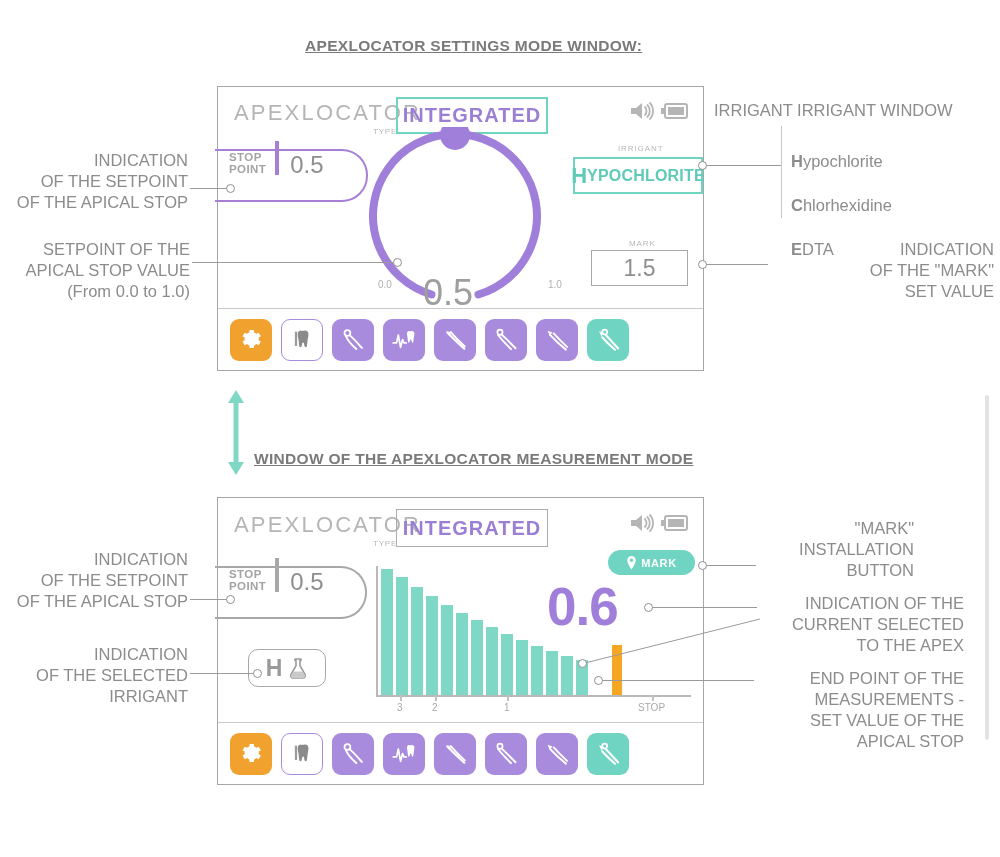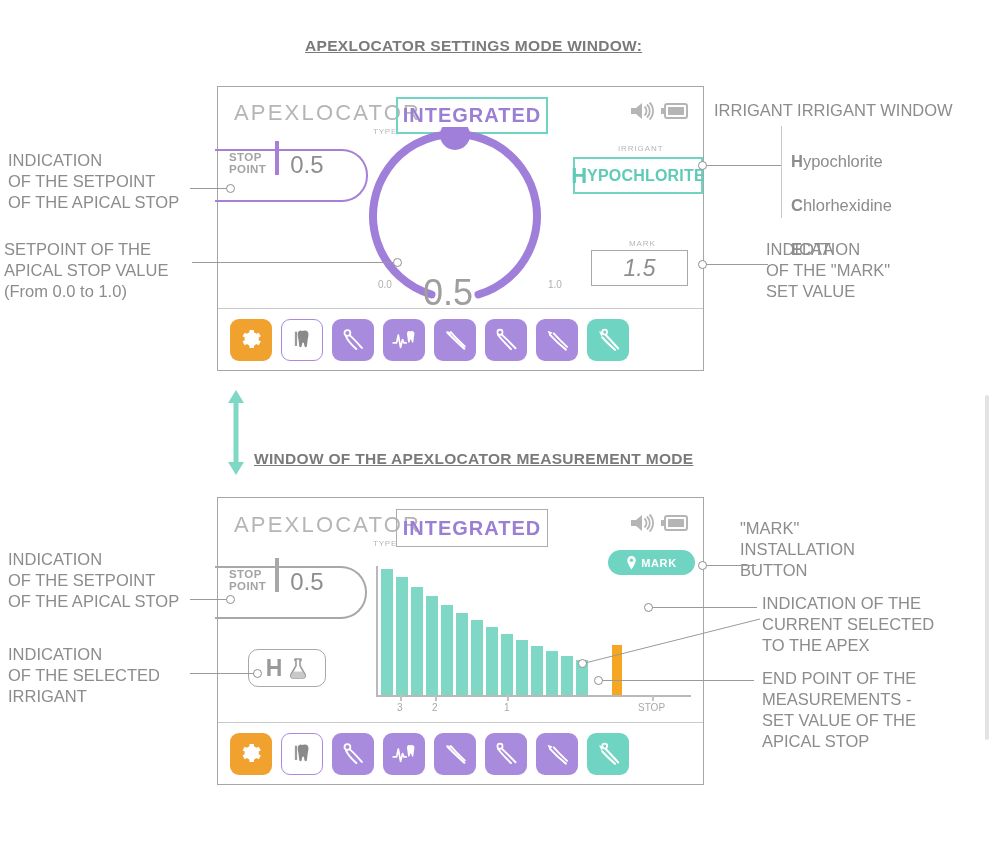--- a/index.html
+++ b/index.html
@@ -12,21 +12,21 @@
 
   
   .section-title{
     font-size:15.5px;font-weight:bold;color:#7a7a7a;letter-spacing:.3px;white-space:nowrap;text-decoration:underline;
   }
 
   
   .ann{
     font-size:16.5px;color:#8c8c8c;line-height:21px;white-space:pre-line;
   }
-  .ann.center{text-align:left;}
+  .ann.center{text-align:right;}
   .ann.left{text-align:left;}
 
   
   .leader{background:#9a9a9a;height:1px;}
   .dot{
     width:9px;height:9px;border-radius:50%;background:#ffffff;
     border:1.6px solid #8f8f8f;box-sizing:border-box;
   }
 
   
@@ -179,21 +179,21 @@
     <div class="dial-lab" style="left:160px;top:192px;">0.0</div>
     <div class="dial-lab" style="left:330px;top:192px;">1.0</div>
 
     <div class="irr-cap" style="left:400px;top:57px;">IRRIGANT</div>
     <div class="irrbox" style="left:355px;top:70px;width:130px;height:37px;">
       <span class="big">H</span>
         <span class="sml">YPOCHLORITE</span>
     </div>
 
     <div class="mark-cap" style="left:411px;top:152px;">MARK</div>
-    <div class="markbox" style="left:373px;top:163px;width:97px;height:36px;font-style:italic;">1.5</div>
+    <div class="markbox" style="left:373px;top:163px;width:97px;height:36px;">1.5</div>
 
     <div class="toolbar" style="height:62px;">
       <div class="tool orange">
         <svg width="26" height="26" viewBox="0 0 24 24">
           <path fill="#fff" d="M12 8.2a3.8 3.8 0 1 0 0 7.6 3.8 3.8 0 0 0 0-7.6zm9.1 5.2l-2-1.2a7.5 7.5 0 0 0 0-2.4l2-1.2-2-3.4-2.1 1a7.5 7.5 0 0 0-2.1-1.2l-.3-2.3h-3.9l-.3 2.3a7.5 7.5 0 0 0-2.1 1.2l-2.1-1-2 3.4 2 1.2a7.5 7.5 0 0 0 0 2.4l-2 1.2 2 3.4 2.1-1a7.5 7.5 0 0 0 2.1 1.2l.3 2.3h3.9l.3-2.3a7.5 7.5 0 0 0 2.1-1.2l2.1 1z"></path>
         </svg>
       </div>
       <div class="tool white">
         <svg width="26" height="26" viewBox="0 0 24 24">
           <path fill="#8a8a8a" d="M9.5 3.2c-2 0-3.3 1.4-3.3 3.4 0 1.6.4 3 .7 4.6.3 1.7.4 3.4.6 5.1.1 1 .2 2.3 1.3 2.3 1 0 1.1-1.2 1.3-2 .2-1 .4-2.2 1.1-2.2.8 0 .9 1.2 1.1 2.2.2.8.3 2 1.3 2 1.1 0 1.2-1.3 1.3-2.3.2-1.7.3-3.4.6-5.1.3-1.6.7-3 .7-4.6 0-2-1.3-3.4-3.3-3.4-1 0-1.6.4-2.7.4s-1.7-.4-2.7-.4z" transform="translate(1.8,0)"></path>
@@ -366,20 +366,21 @@
       <div class="tick" style="left:59px; top:129px;"></div>
       <div class="tick" style="left:131px;top:129px;"></div>
       <div class="tick" style="left:276px;top:129px;"></div>
 
       <div class="ticklab" style="left:21px;top:136px;">3</div>
       <div class="ticklab" style="left:56px;top:136px;">2</div>
       <div class="ticklab" style="left:128px;top:136px;">1</div>
       <div class="ticklab" style="left:262px;top:136px;">STOP</div>
     </div>
 
+    <div class="bigval" style="left:329px;top:78px;">0.6</div>
 
     <div class="toolbar" style="height:62px;">
       <div class="tool orange">
         <svg width="26" height="26" viewBox="0 0 24 24">
           <path fill="#fff" d="M12 8.2a3.8 3.8 0 1 0 0 7.6 3.8 3.8 0 0 0 0-7.6zm9.1 5.2l-2-1.2a7.5 7.5 0 0 0 0-2.4l2-1.2-2-3.4-2.1 1a7.5 7.5 0 0 0-2.1-1.2l-.3-2.3h-3.9l-.3 2.3a7.5 7.5 0 0 0-2.1 1.2l-2.1-1-2 3.4 2 1.2a7.5 7.5 0 0 0 0 2.4l-2 1.2 2 3.4 2.1-1a7.5 7.5 0 0 0 2.1 1.2l.3 2.3h3.9l.3-2.3a7.5 7.5 0 0 0 2.1-1.2l2.1 1z"></path>
         </svg>
       </div>
       <div class="tool white">
         <svg width="26" height="26" viewBox="0 0 24 24">
           <path fill="#8a8a8a" d="M9.5 3.2c-2 0-3.3 1.4-3.3 3.4 0 1.6.4 3 .7 4.6.3 1.7.4 3.4.6 5.1.1 1 .2 2.3 1.3 2.3 1 0 1.1-1.2 1.3-2 .2-1 .4-2.2 1.1-2.2.8 0 .9 1.2 1.1 2.2.2.8.3 2 1.3 2 1.1 0 1.2-1.3 1.3-2.3.2-1.7.3-3.4.6-5.1.3-1.6.7-3 .7-4.6 0-2-1.3-3.4-3.3-3.4-1 0-1.6.4-2.7.4s-1.7-.4-2.7-.4z" transform="translate(1.8,0)"></path>

